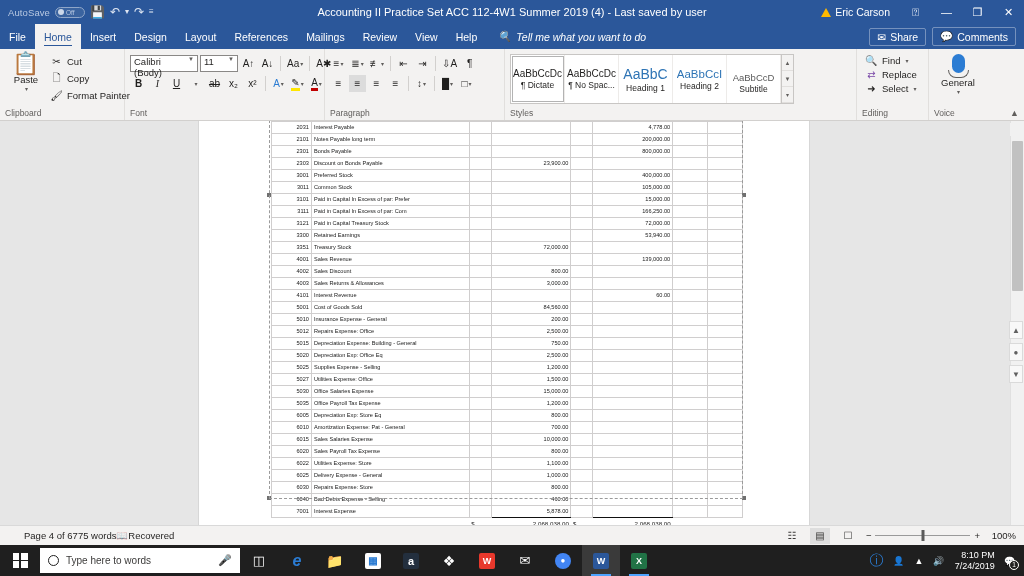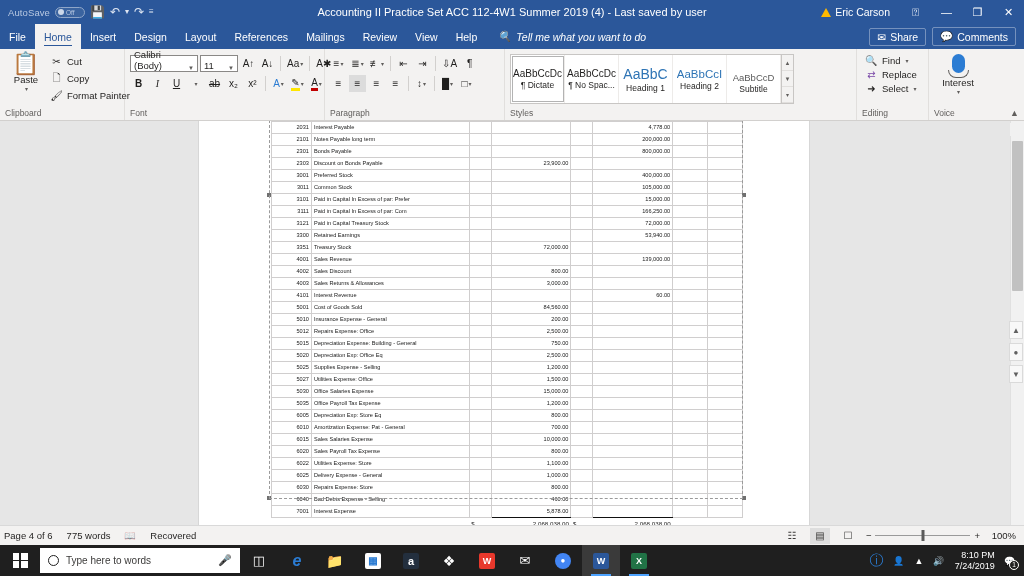--- a/index.html
+++ b/index.html
@@ -107,21 +107,21 @@
   .cmd {
     display: flex; align-items: center; gap: 4px;
     font-size: 9.5px; color: #201f1e; padding: 1px 3px; white-space: nowrap;
   }
   .cmd-ico { width: 13px; text-align: center; font-size: 10px; }
 
   
   .frow { display: flex; align-items: center; gap: 2px; margin-bottom: 3px; }
   .fbox {
     background: #ffffff; border: 1px solid #8a8886; height: 17px;
-    display: flex; align-items: flex-end; justify-content: space-between;
+    display: flex; align-items: flex-start; justify-content: space-between;
     font-size: 9.5px; color: #201f1e; padding: 0 3px;
   }
   .fbox .cv { font-size: 6px; color: #605e5c; margin-left: 4px; }
   .fbtn {
     min-width: 17px; height: 17px; display: flex; align-items: center;
     justify-content: center; font-size: 10px; color: #201f1e; padding: 0 2px;
   }
   .fbtn.on { background: #dcdcdc; }
   .sep-v { width: 1px; height: 15px; background: #d2d0ce; margin: 0 2px; }
   .caret { font-size: 6px; color: #605e5c; margin-left: 1px; }
@@ -238,21 +238,21 @@
     position: absolute; border: 1px dashed #9a9a9a;
     pointer-events: none;
   }
 
   
   .statusbar {
     position: absolute; left: 0; right: 0; bottom: 31px; height: 20px;
     background: #f3f2f1; border-top: 1px solid #d9d9d9;
     display: flex; align-items: center; font-size: 9.5px; color: #201f1e;
   }
-  .sb-left { display: flex; align-items: center; gap: 14px; padding-left: 4px; }
+  .sb-left { display: flex; align-items: center; padding-left: 24px; }
   .sb-right { margin-left: auto; display: flex; align-items: center; gap: 8px; padding-right: 8px; }
   .viewbtn {
     width: 20px; height: 16px; display: flex; align-items: center;
     justify-content: center; font-size: 10px; color: #3b3a39;
   }
   .viewbtn.on { background: #dedede; }
   .zoomslider { display: flex; align-items: center; gap: 4px; }
   .ztrack { width: 95px; height: 1px; background: #9a9a9a; position: relative; }
   .zthumb {
     position: absolute; left: 50%; top: -5px; width: 3px; height: 11px;
@@ -516,21 +516,21 @@
           </div>
         </div>
       </div>
       <div class="rgroup-title">Editing</div>
     </div>
 
     <div class="rgroup" style="width:58px;border-right:none">
       <div class="rgroup-body" style="justify-content:center">
         <div class="dictate">
           <span class="mic"></span>
-          <span>Interest</span>
+          <span>General</span>
           <span class="caret">▾</span>
         </div>
       </div>
       <div class="rgroup-title">Voice</div>
     </div>
 
     <span class="ribbon-collapse">▲</span>
   </div>
 
   <div class="workspace">

